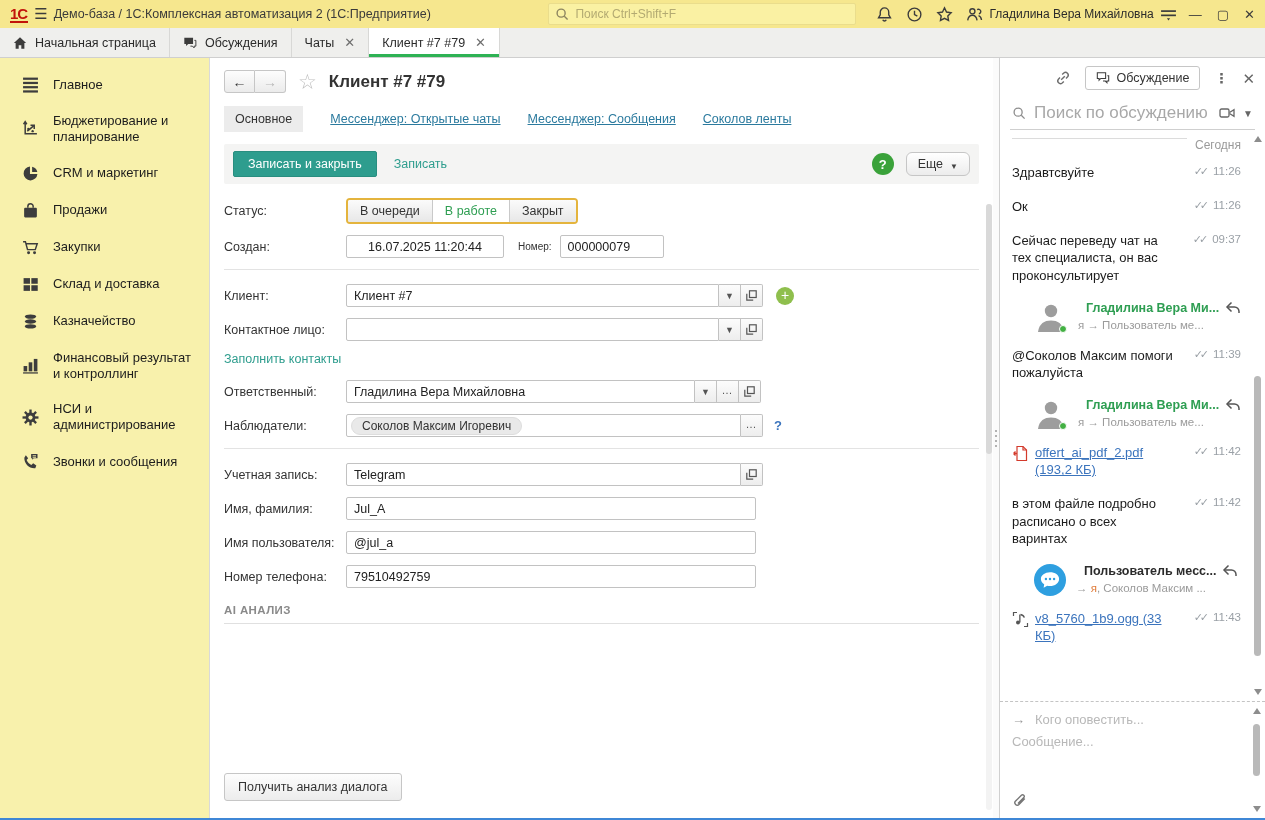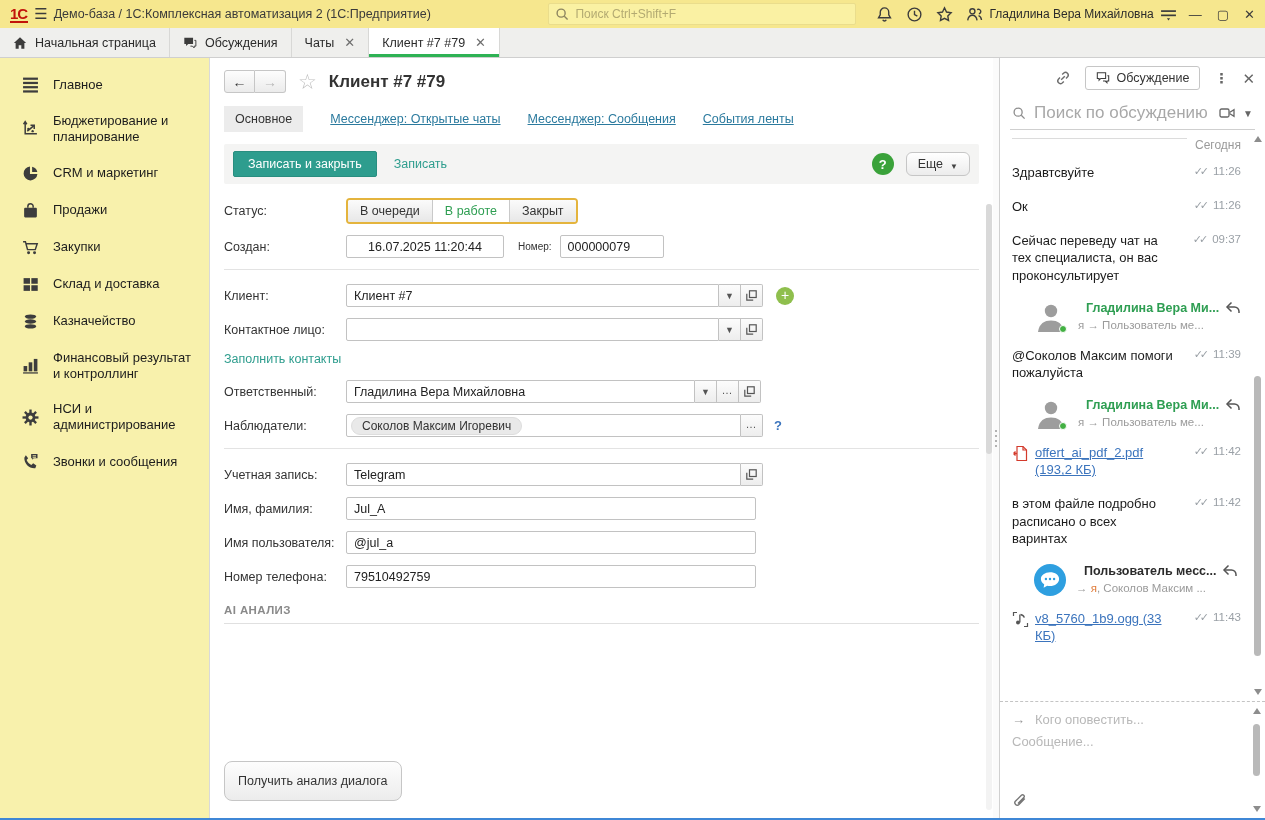--- a/index.html
+++ b/index.html
@@ -75,21 +75,21 @@
   .status-opt:last-child { border-right:none; }
   .status-opt.selected { background:#fff; color:#2e9e52; }
   .num-label { font-size:10px; color:#333; margin:0 8px 0 14px; }
   .divider { border:none; border-top:1px solid #e3e3e3; margin:4px 0 14px 0; }
   .plus-circle { width:18px; height:18px; border-radius:50%; background:#8fbf4d; color:#fff; font-size:14px; line-height:16px; text-align:center; margin-left:13px; cursor:pointer; flex:none; }
   .chipbox { width:395px; height:23px; border:1px solid #c2c2c2; border-radius:2px 0 0 2px; display:flex; align-items:center; padding:0 4px; }
   .chip { background:#e9e9e9; border:1px solid #ddd; border-radius:10px; font-size:12px; color:#333; padding:1px 10px; white-space:nowrap; }
   .q-help { color:#3b74bd; font-weight:bold; font-size:13px; margin-left:11px; cursor:pointer; }
   .sect-title { margin-top:16px; font-size:11.5px; font-weight:bold; color:#8a8a8a; letter-spacing:.4px; }
   .sect-rule { border:none; border-top:1px solid #e0e0e0; margin:7px 0 0 0; }
-  .btn-analyze { position:absolute; left:14px; bottom:17px; border:1px solid #c6c6c6; background:linear-gradient(#fdfdfd,#ececec); border-radius:8px; padding:12px 13px; font-size:12.5px; color:#333; cursor:pointer; font-family:inherit; }
+  .btn-analyze { position:absolute; left:14px; bottom:17px; border:1px solid #c6c6c6; background:linear-gradient(#fdfdfd,#ececec); border-radius:3px; padding:6px 13px; font-size:12.5px; color:#333; cursor:pointer; font-family:inherit; }
   .content-scroll { position:absolute; right:1px; top:146px; bottom:8px; width:6px; background:#f3f3f3; border-radius:3px; }
   .content-scroll .thumb { position:absolute; top:0; left:0; width:6px; height:250px; background:#d9d9d9; border-radius:3px; }
 
   
   .splitter { width:6px; flex:none; background:#fbfbfb; display:flex; flex-direction:column; justify-content:center; align-items:center; gap:3px; cursor:col-resize; }
   .splitter i { width:2px; height:2px; border-radius:50%; background:#9a9a9a; }
 
   
   .disc { width:266px; flex:none; border-left:1px solid #d0d0d0; background:#fff; display:flex; flex-direction:column; min-height:0; }
   .disc-head { padding:8px 10px 5px 10px; display:flex; align-items:center; justify-content:flex-end; gap:14px; }
@@ -357,21 +357,21 @@
           <span class="navbtn fwd">→</span>
         </div>
         <span class="fav-star">☆</span>
         <span class="doc-title">Клиент #7 #79</span>
       </div>
 
       <div class="navrow">
         <span class="nav-active">Основное</span>
         <span class="nav-link">Мессенджер: Открытые чаты</span>
         <span class="nav-link">Мессенджер: Сообщения</span>
-        <span class="nav-link">События ленты</span>
+        <span class="nav-link">Соколов ленты</span>
       </div>
 
       <div class="cmdbar">
         <button class="btn-primary">Записать и закрыть</button>
         <span class="link-teal">Записать</span>
         <div class="cmd-right">
           <span class="help-circle">?</span>
           <button class="btn-more">
               <span>Еще</span>
               <span class="caret-dn">▼</span>

